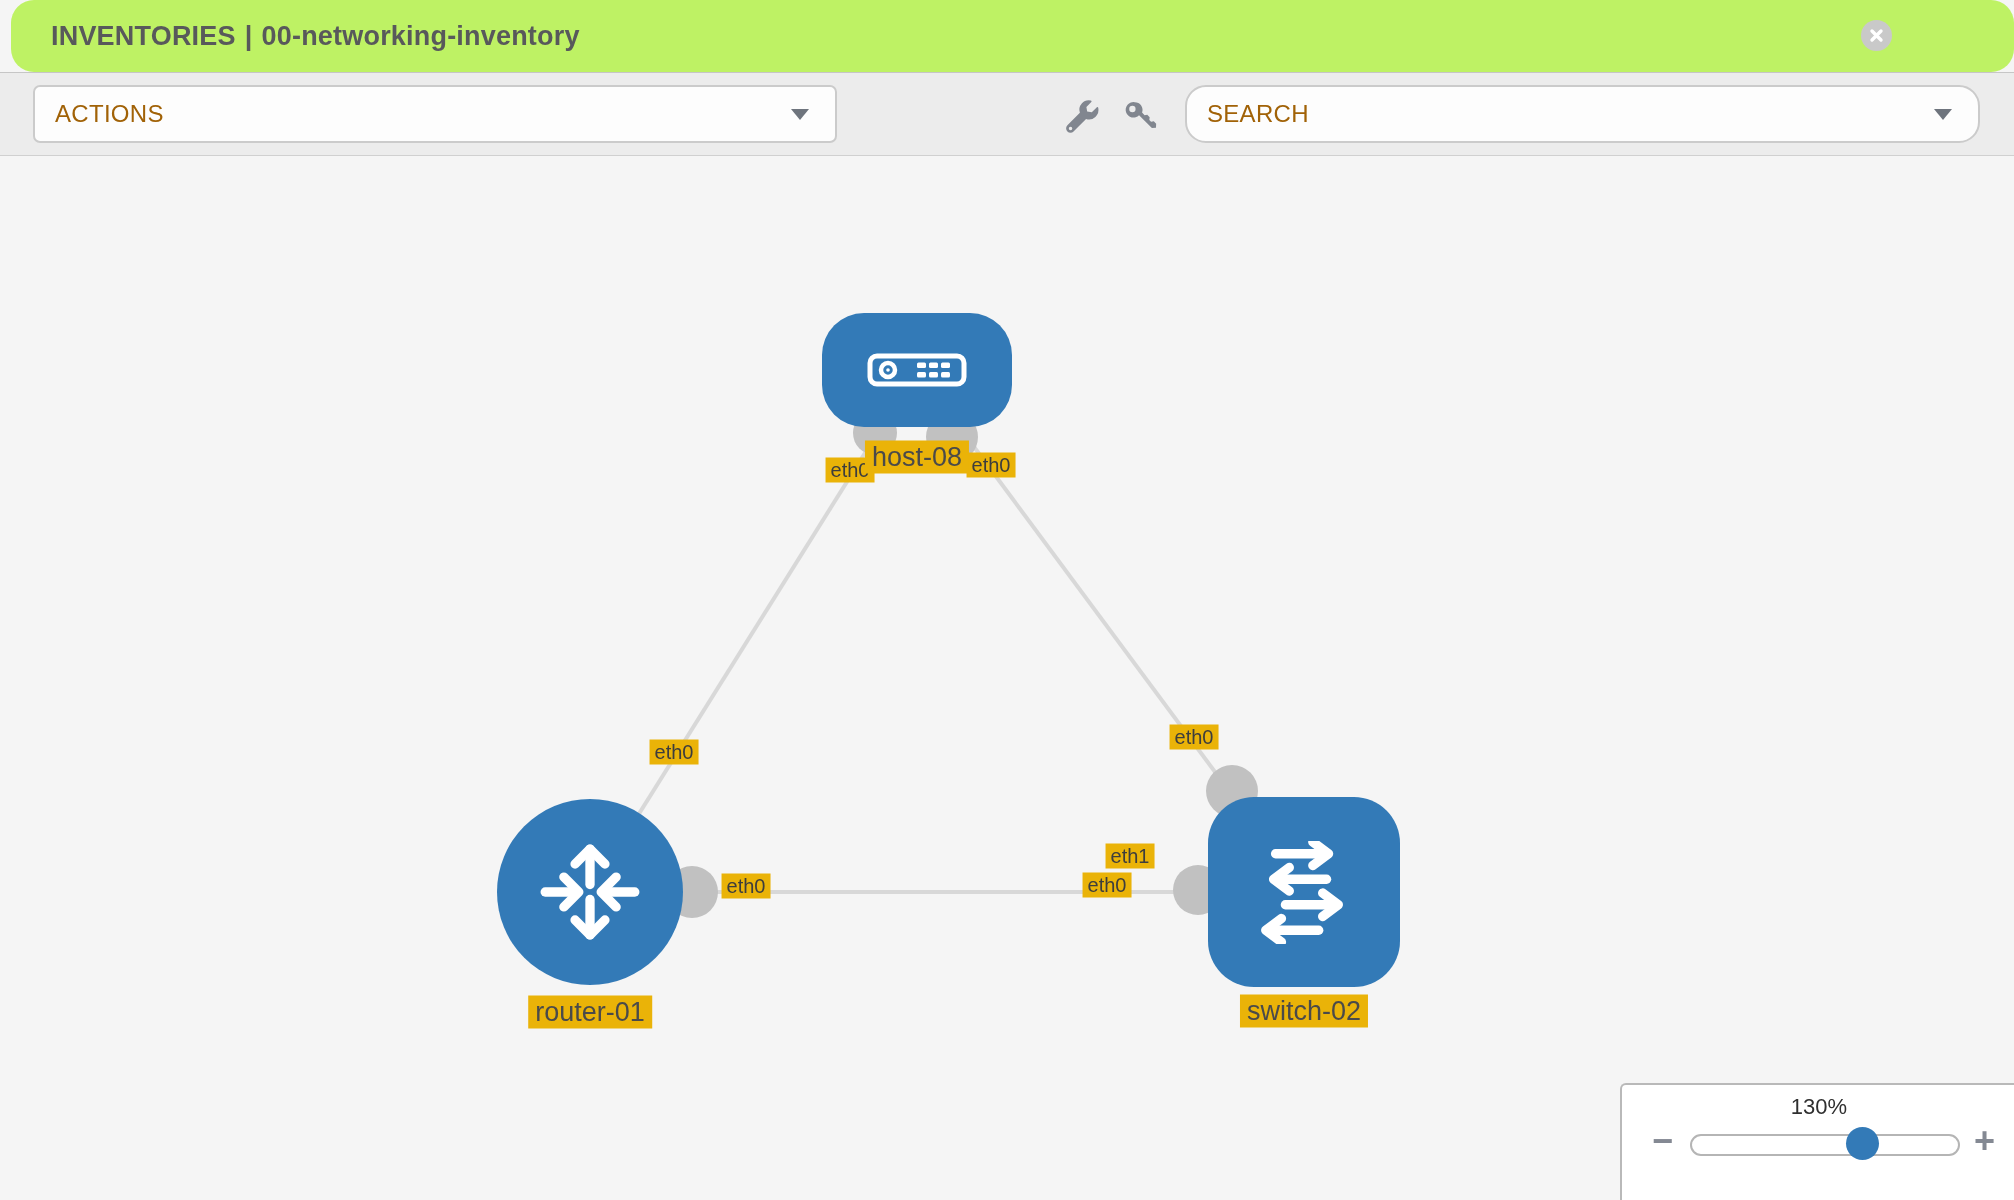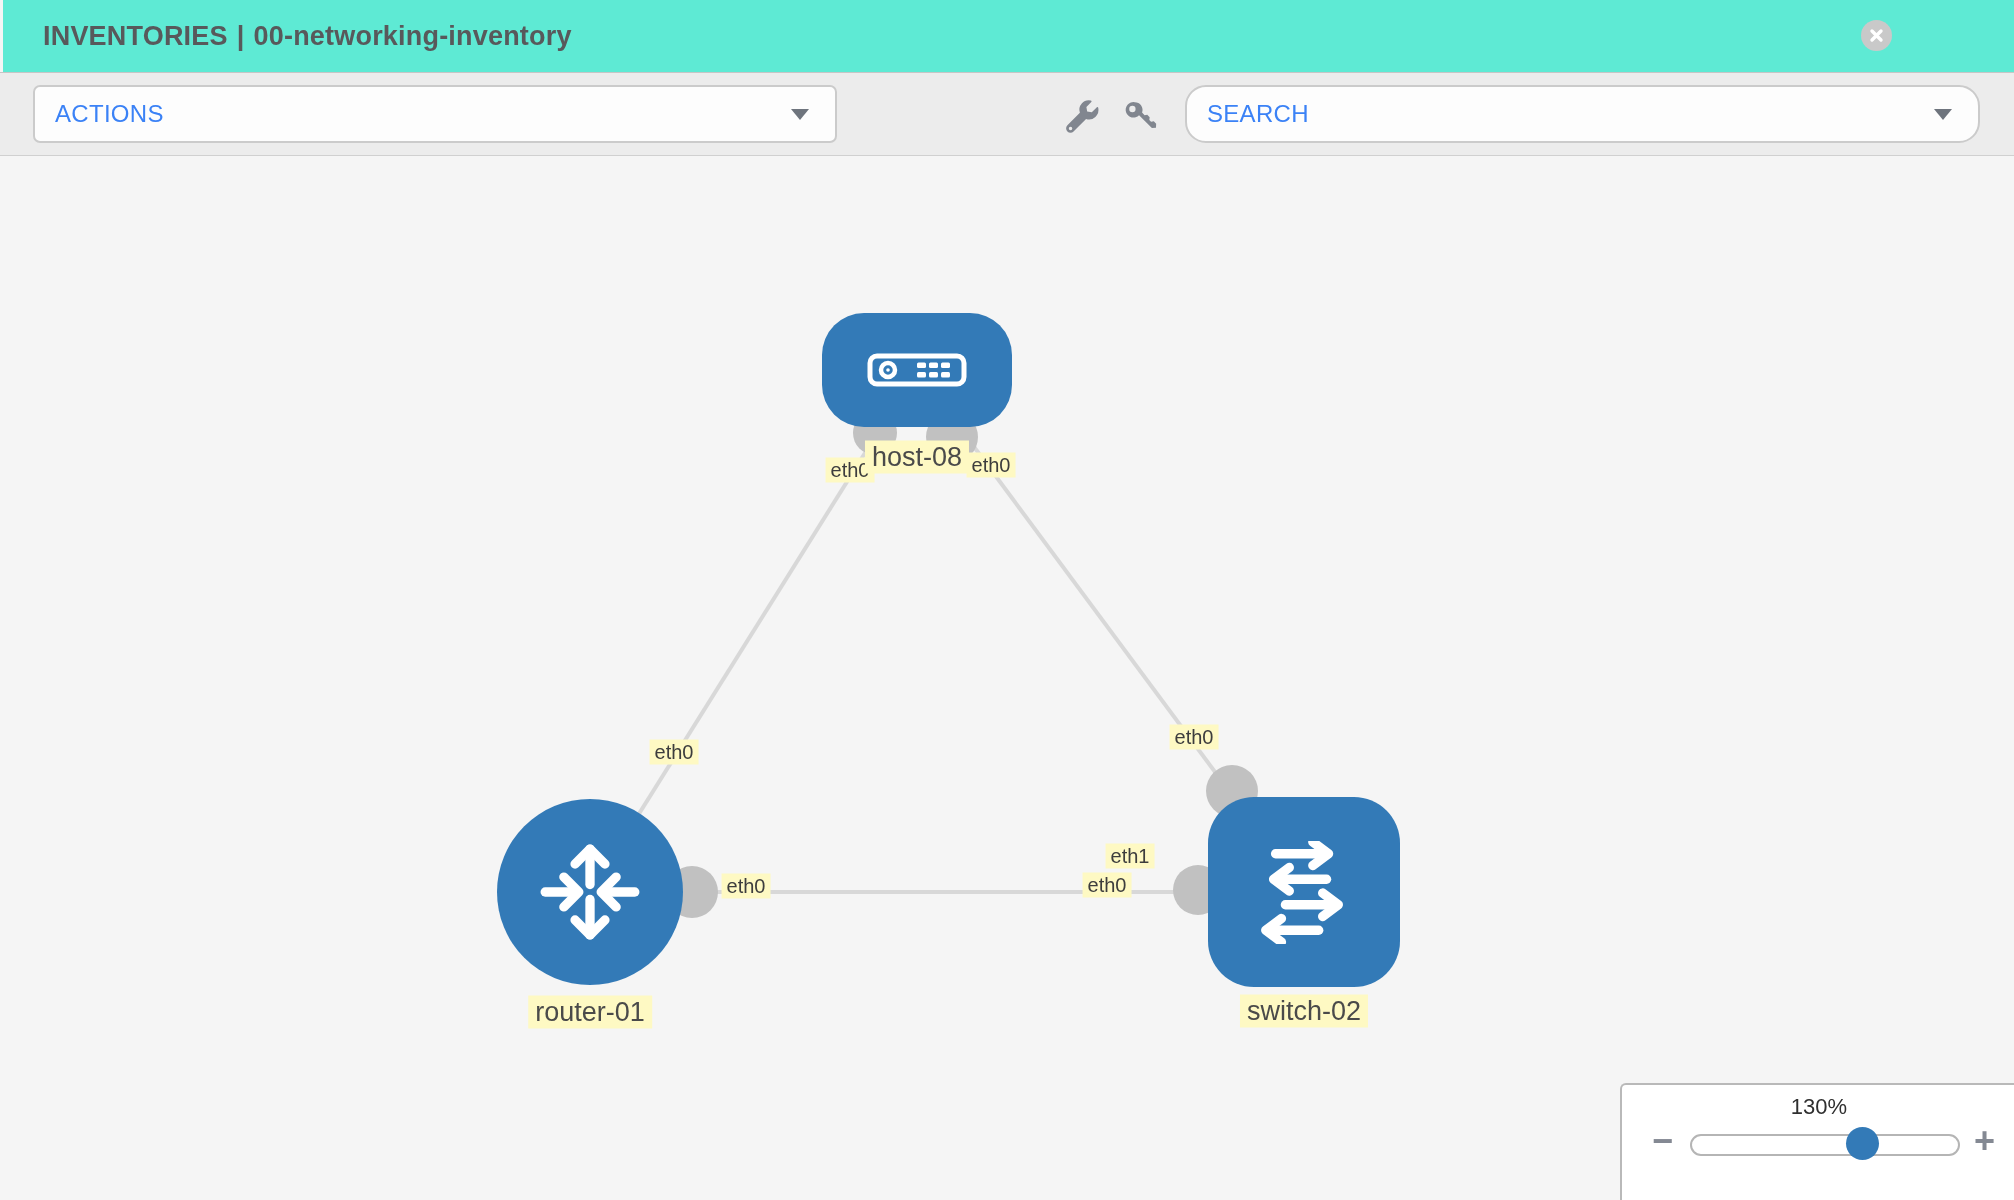--- a/index.html
+++ b/index.html
@@ -2,52 +2,52 @@
 <html><head>
 <meta charset="utf-8">
 <style>
   html,body{margin:0;padding:0;}
   body{
     width:2014px;height:1200px;overflow:hidden;position:relative;
     font-family:"Liberation Sans","DejaVu Sans",sans-serif;
     background:#f5f5f5;
   }
   
-  .header{position:absolute;top:0;left:3px;right:0;height:72px;background:#5eead4;z-index:10;}
+  .header{position:absolute;top:0;left:11px;right:0;height:72px;background:#bef264;z-index:10;border-radius:23px;}
   .title{position:absolute;left:40px;top:0;height:72px;display:flex;align-items:center;
          font-size:27px;font-weight:bold;color:#58595b;letter-spacing:.2px;}
   .title span{margin-right:9px;}
   .close-btn{position:absolute;top:20px;right:122px;width:31px;height:31px;border-radius:50%;
              background:#c9c9c9;display:flex;align-items:center;justify-content:center;cursor:pointer;}
   
   .toolbar{position:absolute;top:72px;left:0;right:0;height:82px;background:#ececec;
            border-top:1px solid #c6c6c6;border-bottom:1px solid #d0d0d0;z-index:10;}
   .select{position:absolute;top:12px;height:54px;background:#fdfdfd;border:2px solid #cbcbcb;
           border-radius:7px;display:flex;align-items:center;cursor:pointer;}
-  .select .sel-text{font-size:24px;color:#3b82f6;padding-left:20px;letter-spacing:.3px;}
+  .select .sel-text{font-size:24px;color:#a16207;padding-left:20px;letter-spacing:.3px;}
   .caret{position:absolute;right:26px;top:50%;margin-top:-5px;width:0;height:0;
          border-left:9px solid transparent;border-right:9px solid transparent;
          border-top:11px solid #6e747d;}
   .actions-select{left:33px;width:800px;}
   .search-select{left:1185px;width:791px;border-radius:21px;}
   .tool-icon{position:absolute;top:26px;width:38px;height:38px;cursor:pointer;}
   .wrench-icon{left:1062px;}
   .key-icon{left:1121px;}
   
   .canvas{position:absolute;top:156px;left:0;right:0;bottom:0;background:#f5f5f5;}
   #topology{position:absolute;top:0;left:0;width:2014px;height:1200px;z-index:1;}
   #links-svg{position:absolute;top:0;left:0;width:2014px;height:1200px;}
   .link-line{stroke:#d8d8d8;stroke-width:4px;cursor:pointer;}
   .port{position:absolute;border-radius:50%;background:#c1c1c1;}
   .node{position:absolute;display:flex;align-items:center;justify-content:center;cursor:pointer;}
   .node-host{border-radius:42px;}
   .node-router{border-radius:50%;}
   .node-switch{border-radius:46px;}
   .node .icon{display:flex;align-items:center;justify-content:center;}
-  .topo-label{position:absolute;transform:translate(-50%,-50%);background:#fef9c3;white-space:nowrap;}
+  .topo-label{position:absolute;transform:translate(-50%,-50%);background:#eab308;white-space:nowrap;}
   .node-label{font-size:27px;color:#4a4a4a;padding:1px 7px;}
   .eth-label{font-size:20px;color:#3d3d3d;padding:1px 5px;}
   
   .zoom-panel{position:absolute;left:1620px;top:1083px;width:394px;height:117px;background:#ffffff;
               border-top:2px solid #b9b9b9;border-left:2px solid #b9b9b9;border-radius:6px 0 0 0;z-index:11;}
   .zoom-level{position:absolute;top:9px;left:0;right:0;text-align:center;font-size:22px;color:#2f2f2f;}
   .zoom-minus,.zoom-plus{position:absolute;top:38px;font-size:36px;font-weight:bold;color:#848993;cursor:pointer;line-height:36px;}
   .zoom-minus{left:30px;}
   .zoom-plus{left:352px;}
   .zoom-track{position:absolute;left:68px;top:49px;width:266px;height:18px;background:#ffffff;

